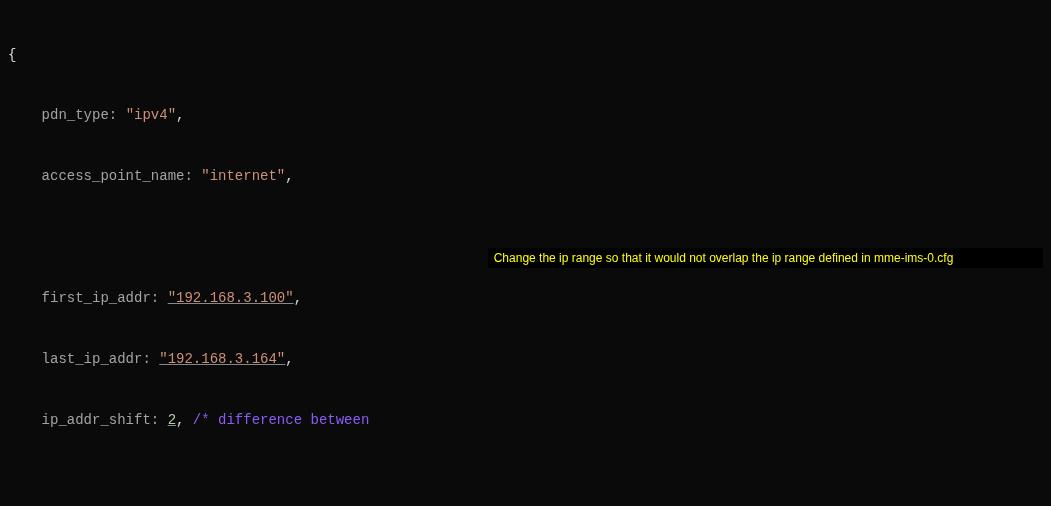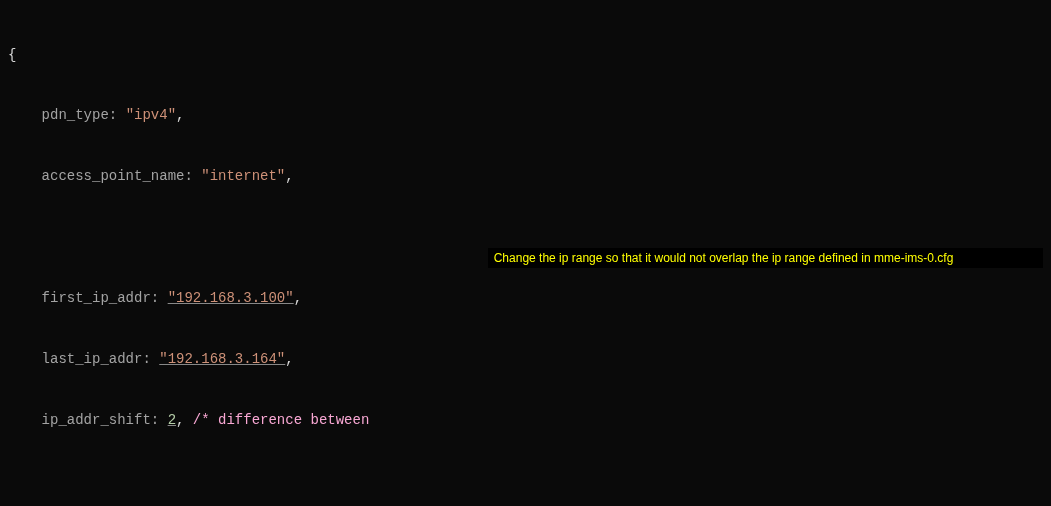--- a/index.html
+++ b/index.html
@@ -15,21 +15,21 @@
     background: #0a0a0a;
     padding: 4px 8px;
     position: relative;
     white-space: pre;
   }
   .line { position: relative; }
   .key { color: #a3a3a3; }
   .pun { color: #d8d8d8; }
   .str { color: #ce9178; }
   .num { color: #b5cea8; }
-  .cmt { color: #f9a8d4; }
+  .cmt { color: #8b5cf6; }
   .underline { text-decoration: underline; text-decoration-color: #888; }
   .note {
     display: inline-block;
     vertical-align: top;
     background: #000;
     color: #ffff00;
     font-family: Arial, sans-serif;
     font-size: 12px;
     line-height: 1.35;
     padding: 2px 6px;

